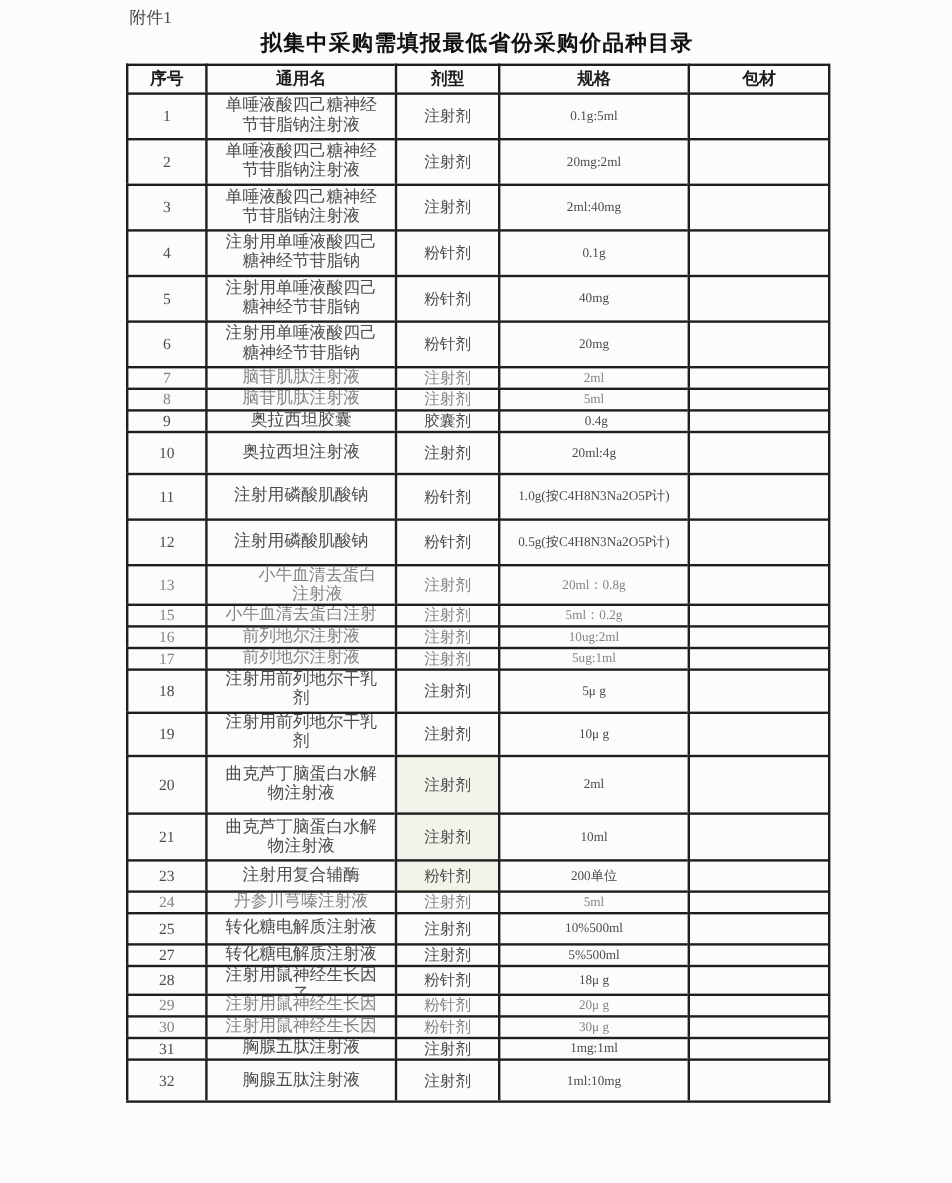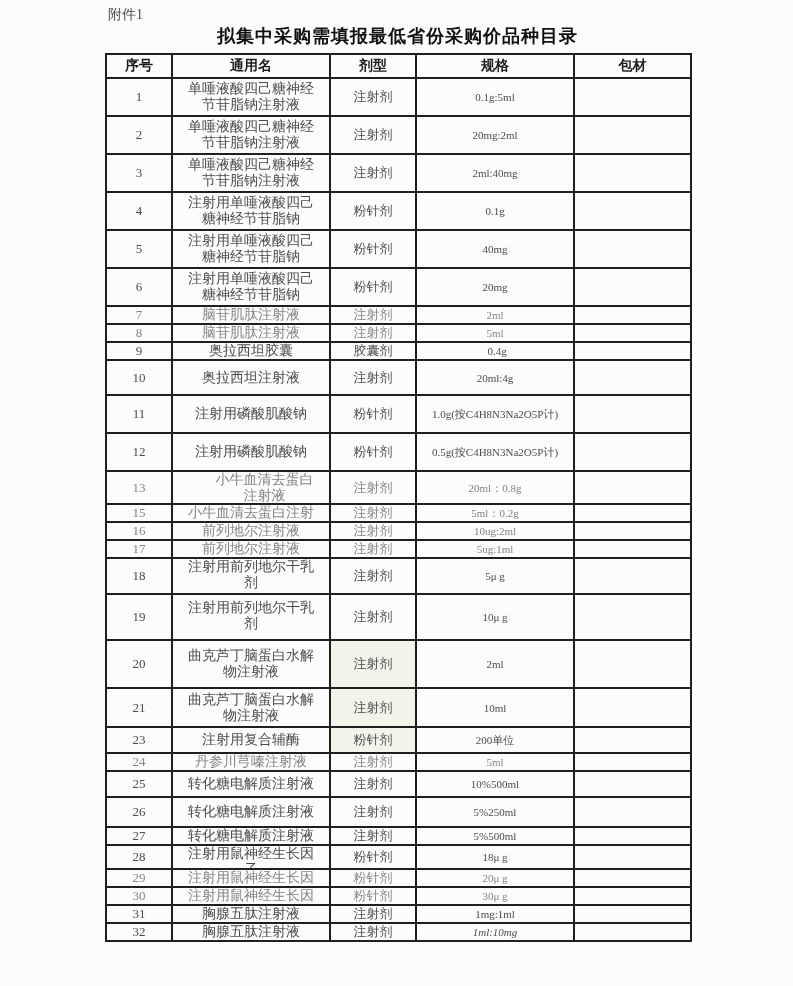--- a/index.html
+++ b/index.html
@@ -360,21 +360,21 @@
           </td>
           <td class="c-spec">
             <div class="cw" style="height: 34px;">5μ g</div>
           </td>
           <td class="c-pkg">
             <div class="cw" style="height: 34px;"></div>
           </td>
         </tr>
         <tr class="clip">
           <td class="c-no">
-            <div class="cw" style="height: 44px;">19</div>
+            <div class="cw" style="height: 34px;">19</div>
           </td>
           <td class="c-name">
             <div class="cw" style="height: 34px;">注射用前列地尔干乳剂</div>
           </td>
           <td class="c-form">
             <div class="cw" style="height: 34px;">注射剂</div>
           </td>
           <td class="c-spec">
             <div class="cw" style="height: 34px;">10μ g</div>
           </td>
@@ -462,37 +462,20 @@
           </td>
           <td class="c-spec">
             <div class="cw" style="height: 24px;">10%500ml</div>
           </td>
           <td class="c-pkg">
             <div class="cw" style="height: 24px;"></div>
           </td>
         </tr>
         <tr>
           <td class="c-no">
-            <div class="cw" style="height: 28px;">26</div>
-          </td>
-          <td class="c-name">
-            <div class="cw" style="height: 28px;">转化糖电解质注射液</div>
-          </td>
-          <td class="c-form">
-            <div class="cw" style="height: 28px;">注射剂</div>
-          </td>
-          <td class="c-spec">
-            <div class="cw" style="height: 28px;">5%250ml</div>
-          </td>
-          <td class="c-pkg">
-            <div class="cw" style="height: 28px;"></div>
-          </td>
-        </tr>
-        <tr>
-          <td class="c-no">
             <div class="cw" style="height: 16px;">27</div>
           </td>
           <td class="c-name">
             <div class="cw" style="height: 16px;">转化糖电解质注射液</div>
           </td>
           <td class="c-form">
             <div class="cw" style="height: 16px;">注射剂</div>
           </td>
           <td class="c-spec">
             <div class="cw" style="height: 16px;">5%500ml</div>
@@ -573,21 +556,21 @@
           <td class="c-no">
             <div class="cw" style="height: 16px;">32</div>
           </td>
           <td class="c-name">
             <div class="cw" style="height: 16px;">胸腺五肽注射液</div>
           </td>
           <td class="c-form">
             <div class="cw" style="height: 16px;">注射剂</div>
           </td>
           <td class="c-spec">
-            <div class="cw" style="height: 16px; font-style: italic;">1ml:10mg</div>
+            <div class="cw" style="height: 33px;">1ml:10mg</div>
           </td>
           <td class="c-pkg">
             <div class="cw" style="height: 16px;"></div>
           </td>
         </tr>
       </tbody>
   </table>
 </div>
 
 </body></html>

